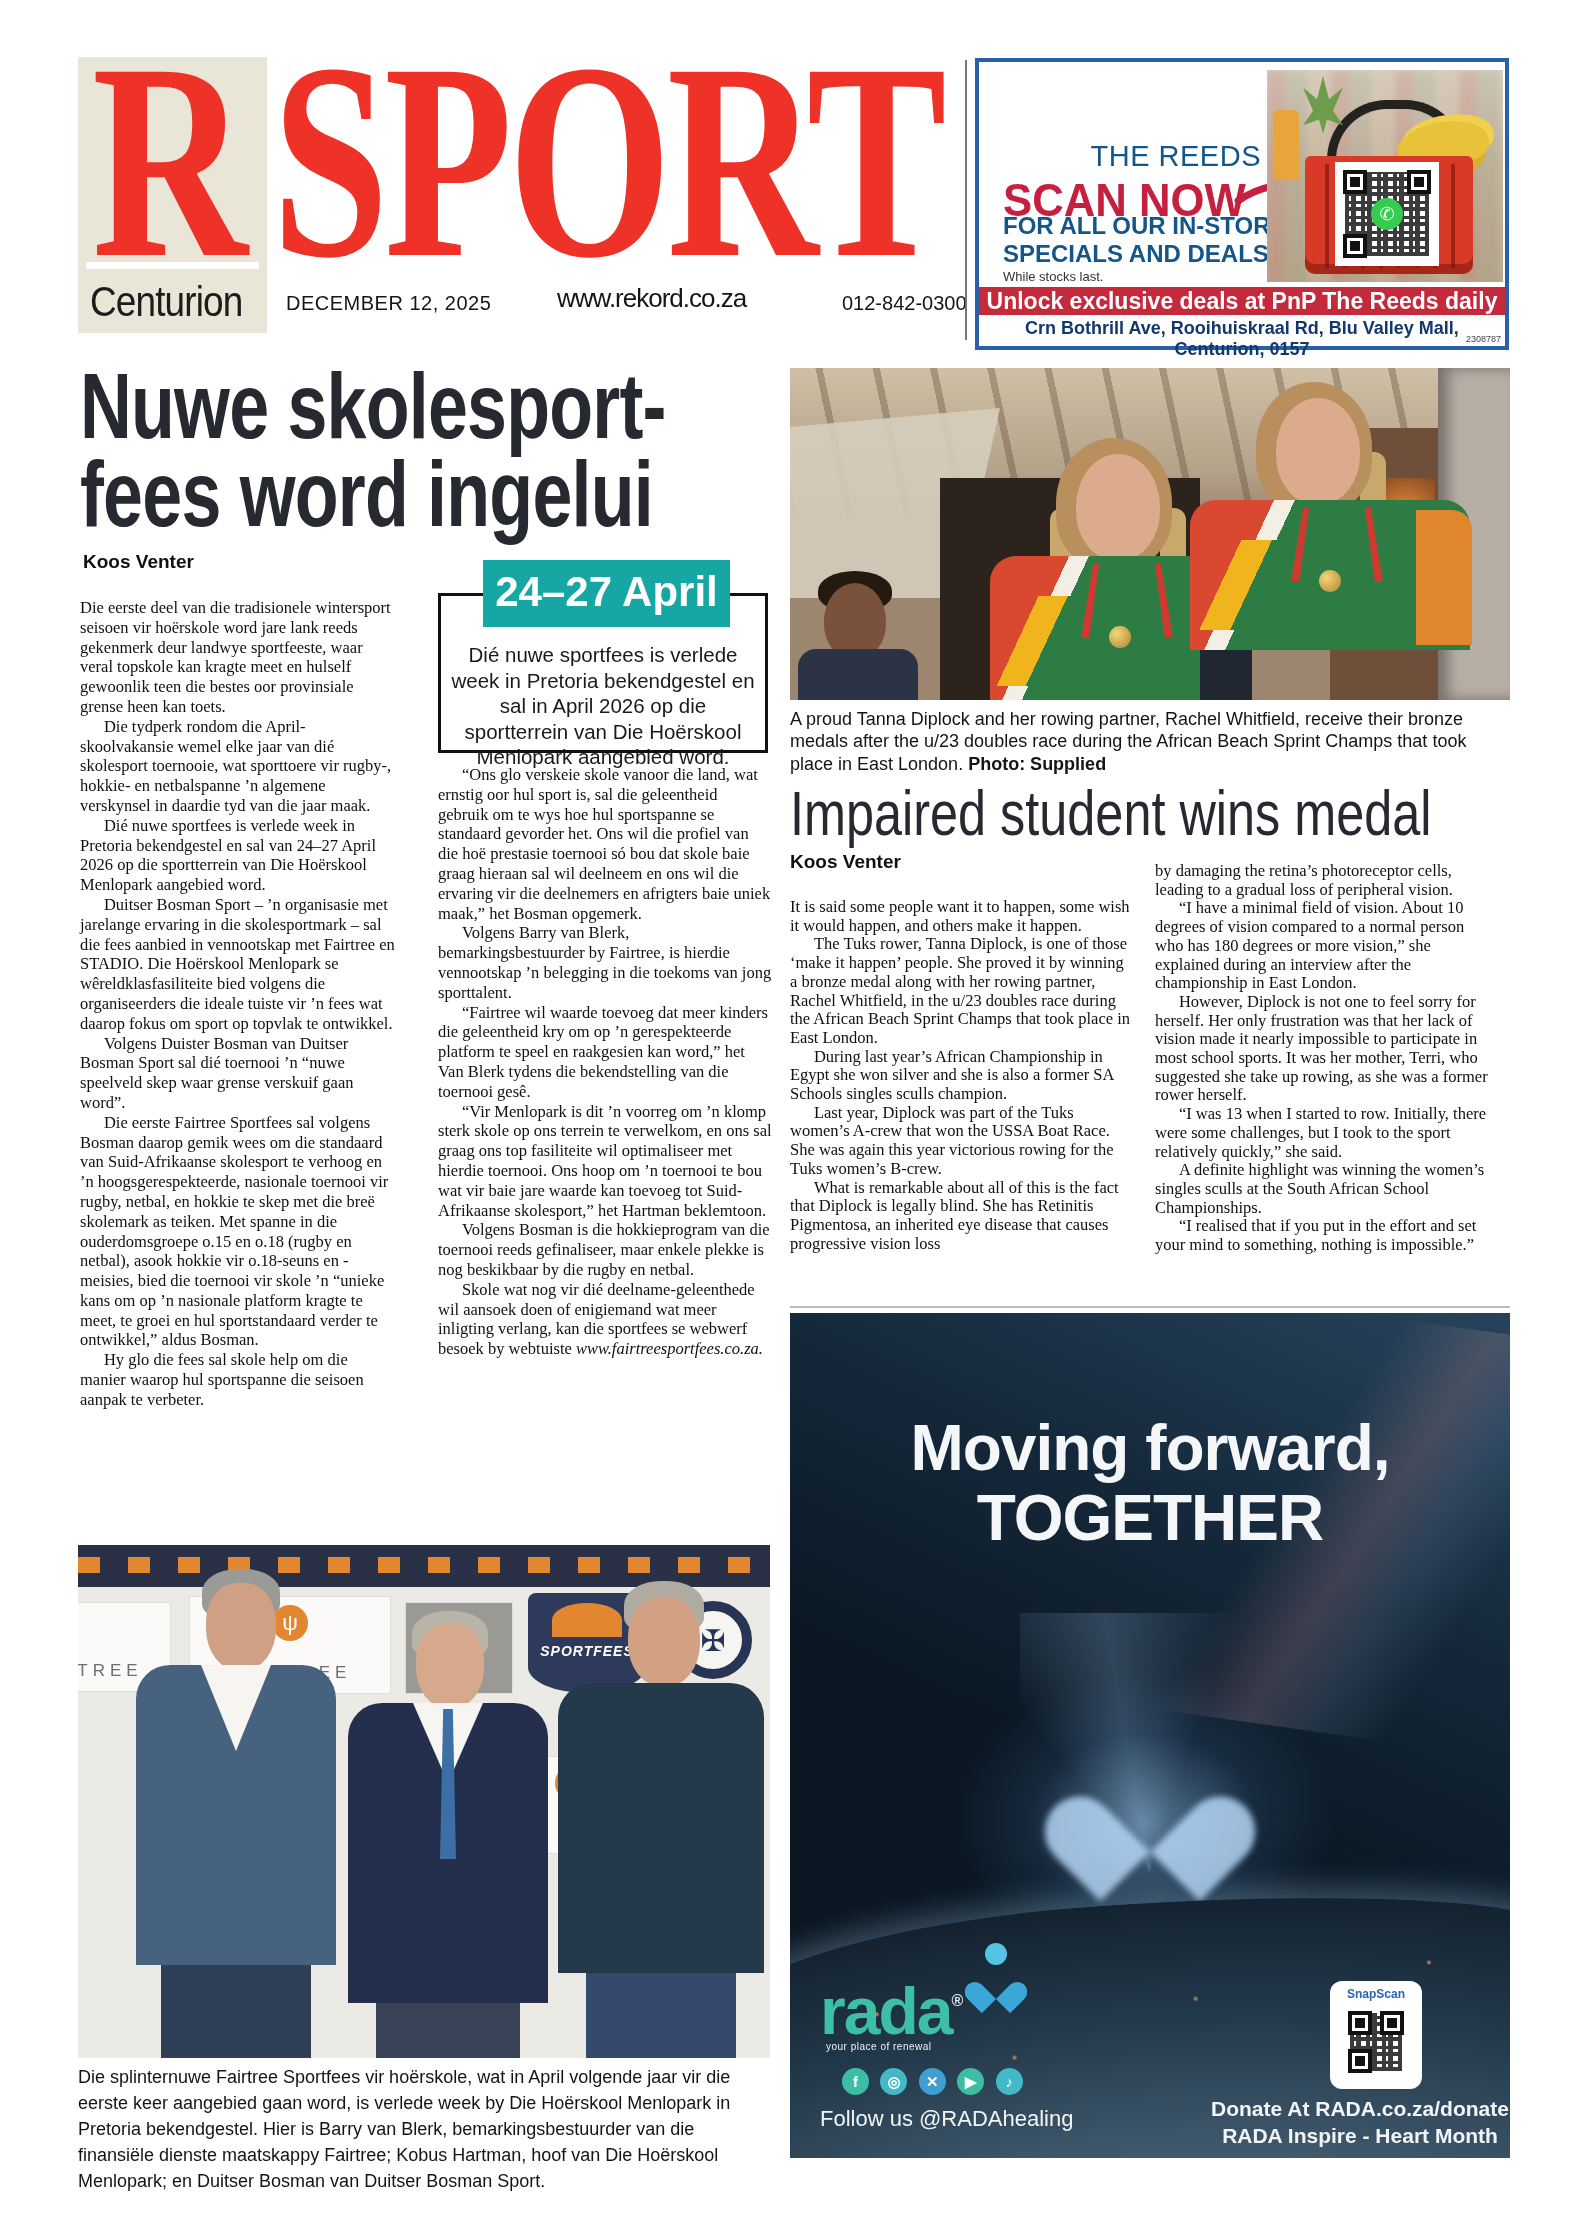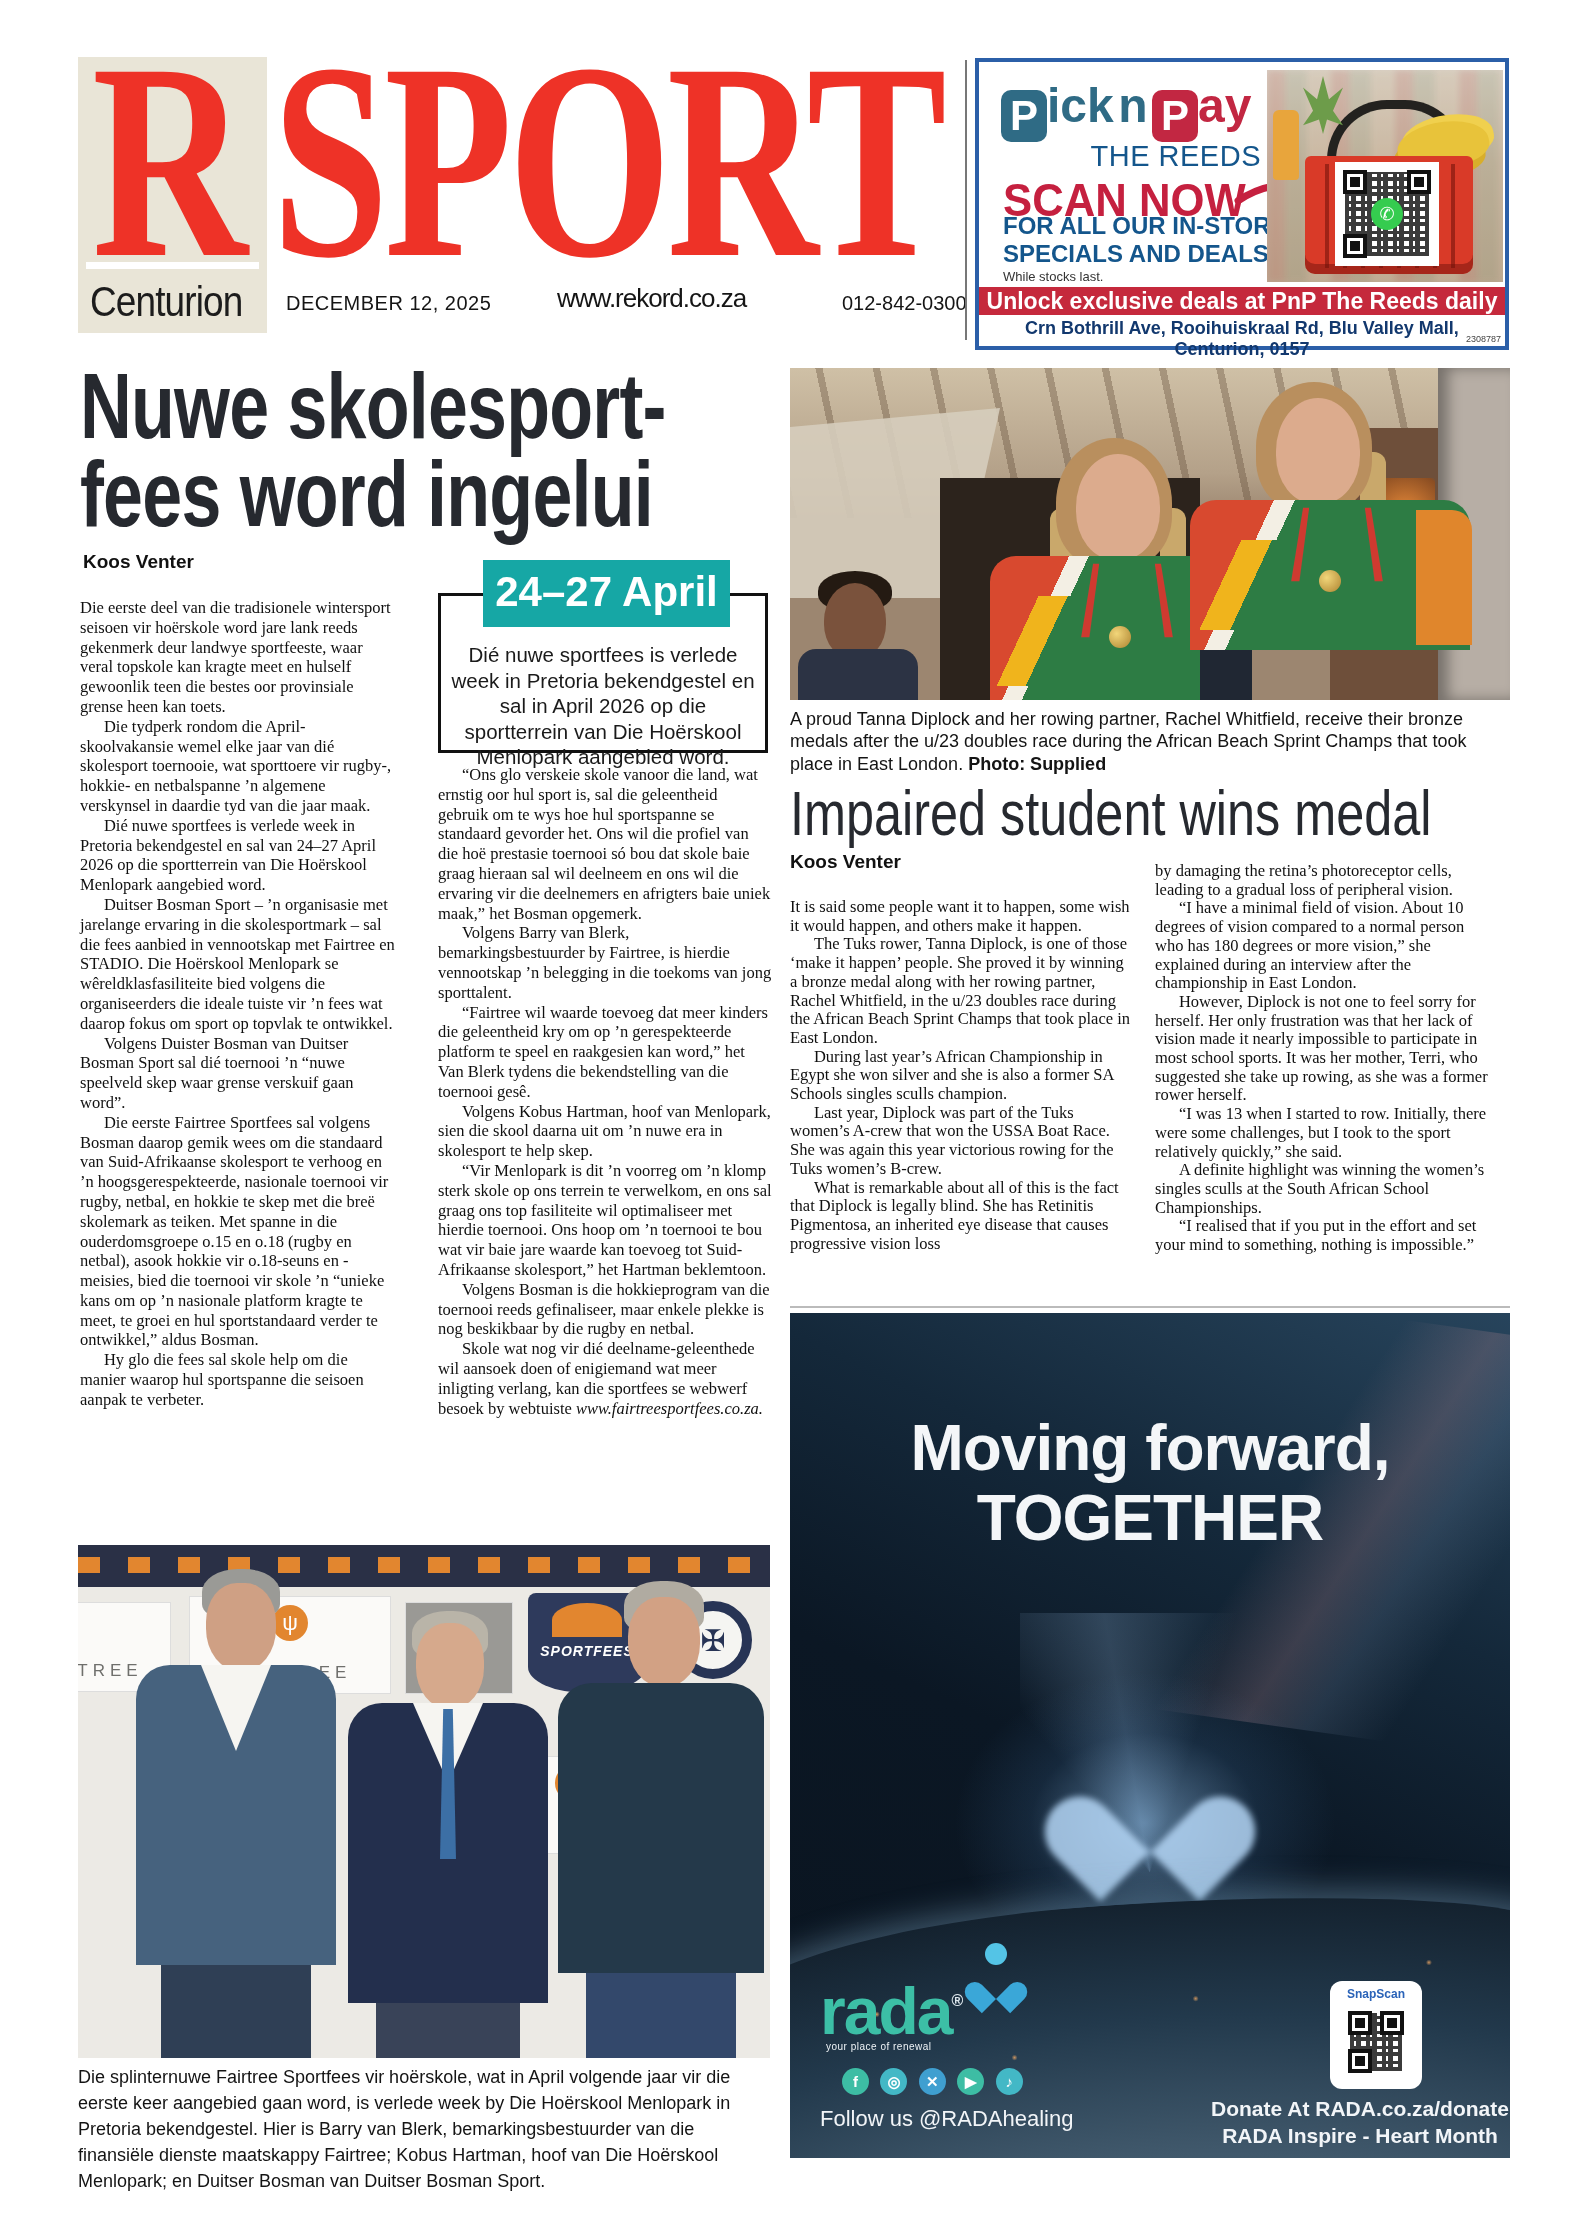--- a/index.html
+++ b/index.html
@@ -244,25 +244,20 @@
     <div class="logo-rule"></div>
     <div class="edition">Centurion</div>
   </div>
   <div class="m-title">SPORT</div>
   <div class="m-date">DECEMBER 12, 2025</div>
   <div class="m-web">www.rekord.co.za</div>
   <div class="m-phone">012-842-0300</div>
   <div class="m-vrule"></div>
 
   <div class="pnp">
-    <div class="pnp-logo">
-      <span class="pbox blue">P</span><span class="ltr blue">ick</span>
-      <span class="ltr blue">n</span>
-      <span class="pbox red">P</span><span class="ltr red">ay</span>
-    </div>
     <div class="pnp-reeds">THE REEDS</div>
     <div class="pnp-scan">SCAN NOW</div>
     <svg class="scan-arrow" width="120" height="50" viewBox="0 0 130 56">
       <path d="M8 30 C40 8 80 6 108 26" fill="none" stroke="#c5203f" stroke-width="8" stroke-linecap="round"></path>
       <path d="M98 36 L124 30 L104 12 Z" fill="#c5203f"></path>
     </svg>
     <div class="pnp-l1">FOR ALL OUR IN-STORE</div>
     <div class="pnp-l2">SPECIALS AND DEALS</div>
     <div class="pnp-stocks">While stocks last.</div>
     <div class="pnp-photo">
@@ -301,21 +296,20 @@
     <p>Duitser Bosman Sport – ’n organisasie met jarelange ervaring in die skolesportmark – sal die fees aanbied in vennootskap met Fairtree en STADIO. Die Hoërskool Menlopark se wêreldklasfasiliteite bied volgens die organiseerders die ideale tuiste vir ’n fees wat daarop fokus om sport op topvlak te ontwikkel.</p>
     <p>Volgens Duister Bosman van Duitser Bosman Sport sal dié toernooi ’n “nuwe speelveld skep waar grense verskuif gaan word”.</p>
     <p>Die eerste Fairtree Sportfees sal volgens Bosman daarop gemik wees om die standaard van Suid-Afrikaanse skolesport te verhoog en ’n hoogsgerespekteerde, nasionale toernooi vir rugby, netbal, en hokkie te skep met die breë skolemark as teiken. Met spanne in die ouderdomsgroepe o.15 en o.18 (rugby en netbal), asook hokkie vir o.18-seuns en -meisies, bied die toernooi vir skole ’n “unieke kans om op ’n nasionale platform kragte te meet, te groei en hul sportstandaard verder te ontwikkel,” aldus Bosman.</p>
     <p>Hy glo die fees sal skole help om die manier waarop hul sportspanne die seisoen aanpak te verbeter.</p>
   </div>
 
   <div class="bodycol a1 all-indent" style="left:438px;top:765px;width:334px;">
     <p>“Ons glo verskeie skole vanoor die land, wat ernstig oor hul sport is, sal die geleentheid gebruik om te wys hoe hul sportspanne se standaard gevorder het. Ons wil die profiel van die hoë prestasie toernooi só bou dat skole baie graag hieraan sal wil deelneem en ons wil die ervaring vir die deelnemers en afrigters baie uniek maak,” het Bosman opgemerk.</p>
     <p>Volgens Barry van Blerk, bemarkingsbestuurder by Fairtree, is hierdie vennootskap ’n belegging in die toekoms van jong sporttalent.</p>
     <p>“Fairtree wil waarde toevoeg dat meer kinders die geleentheid kry om op ’n gerespekteerde platform te speel en raakgesien kan word,” het Van Blerk tydens die bekendstelling van die toernooi gesê.</p>
-    <p>Volgens Kobus Hartman, hoof van Menlopark, sien die skool daarna uit om ’n nuwe era in skolesport te help skep.</p>
     <p>“Vir Menlopark is dit ’n voorreg om ’n klomp sterk skole op ons terrein te verwelkom, en ons sal graag ons top fasiliteite wil optimaliseer met hierdie toernooi. Ons hoop om ’n toernooi te bou wat vir baie jare waarde kan toevoeg tot Suid-Afrikaanse skolesport,” het Hartman beklemtoon.</p>
     <p>Volgens Bosman is die hokkieprogram van die toernooi reeds gefinaliseer, maar enkele plekke is nog beskikbaar by die rugby en netbal.</p>
     <p><span>Skole wat nog vir dié deelname-geleenthede wil aansoek doen of enigiemand wat meer inligting verlang, kan die sportfees se webwerf besoek by webtuiste </span><em>www.fairtreesportfees.co.za.</em></p>
   </div>
 
   <div class="photo rowing">
     <div class="rw-ceiling"></div>
     <div class="rw-beams"></div>
     <div class="rw-sail"></div>
     <div class="rw-dark"></div>

